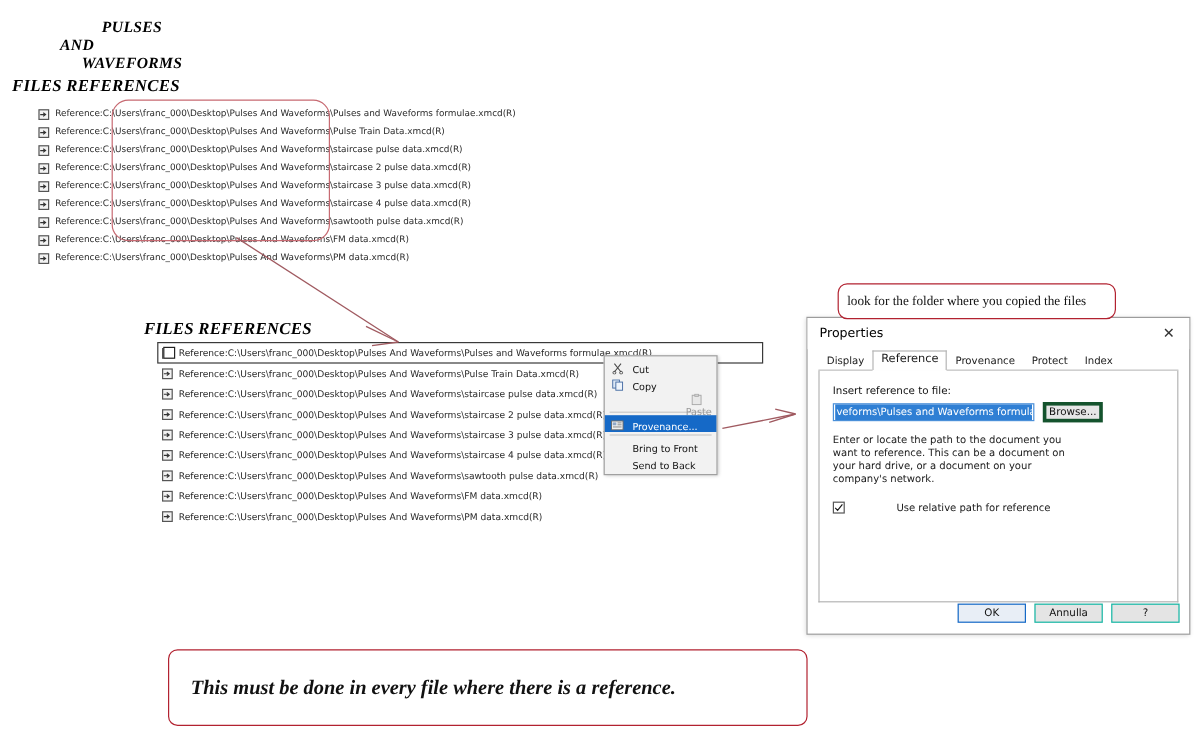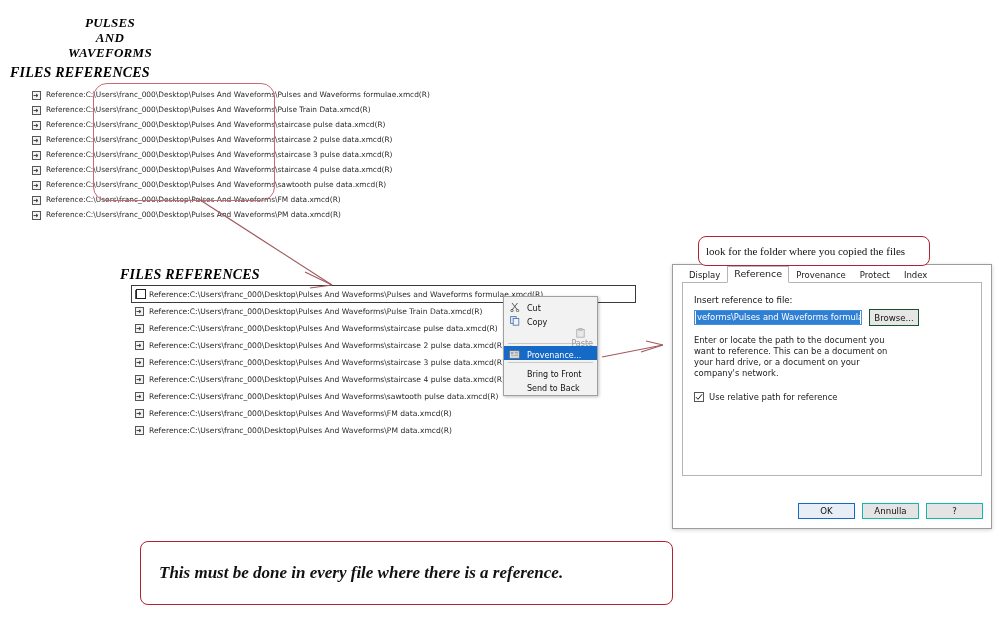--- a/index.html
+++ b/index.html
@@ -20,21 +20,21 @@
   .doc-title {
     position: absolute;
     font-family: "Liberation Serif", serif;
     font-weight: bold;
     font-style: italic;
     font-size: 13px;
     letter-spacing: 0.3px;
     white-space: nowrap;
   }
   #title-pulses { left: 50px; top: 15px; width: 120px; text-align: center; }
-  #title-and    { left: 50px; top: 30px; width: 120px; text-align: center; }
+  #title-and    { left: 50px; top: 30px; width: 120px; text-align: left; }
   #title-wave   { left: 50px; top: 45px; width: 120px; text-align: center; }
 
   .section-heading {
     position: absolute;
     font-family: "Liberation Serif", serif;
     font-weight: bold;
     font-style: italic;
     font-size: 14px;
     letter-spacing: 0.2px;
     white-space: nowrap;
@@ -259,40 +259,41 @@
     color: #ffffff;
     font-size: 8.4px;
     line-height: 13px;
     padding: 0 1px;
     white-space: nowrap;
     overflow: hidden;
   }
   #browse-button {
     width: 50px;
     height: 17px;
-    border: 1px solid #14532d;
+    border: 3px solid #14532d;
     background: #e6e6e6;
     font-size: 8.6px;
     color: #111;
     display: flex;
     align-items: center;
     justify-content: center;
     box-sizing: border-box;
   }
   #help-text {
     font-size: 8.4px;
     color: #1a1a1a;
     line-height: 11px;
     margin-top: 9px;
     width: 212px;
   }
   #checkbox-row {
     display: flex;
     align-items: center;
     margin-top: 13px;
+    gap: 38px;
   }
   #checkbox-box {
     width: 10px;
     height: 10px;
     border: 1px solid #555;
     background: #fff;
     box-sizing: border-box;
     margin-right: 5px;
     display: flex;
     align-items: center;
@@ -593,20 +594,24 @@
     <span class="cm-label">Bring to Front</span>
   </div>
   <div class="cm-item cm-noicon">
     <span class="cm-label">Send to Back</span>
   </div>
 </div>
 
 <div id="behind-text">—<br>m<br>m<br>,<br>t<br>t<br>t<br>a.</div>
 
 <div id="properties-dialog">
+  <div id="dialog-titlebar">
+    <span id="dialog-title">Properties</span>
+    <span id="dialog-close">✕</span>
+  </div>
   <div id="dialog-body">
     <div id="tab-strip">
       <div class="tab">Display</div>
       <div class="tab active">Reference</div>
       <div class="tab">Provenance</div>
       <div class="tab">Protect</div>
       <div class="tab">Index</div>
     </div>
     <div id="tab-panel">
       <div id="field-label">Insert reference to file:</div>

